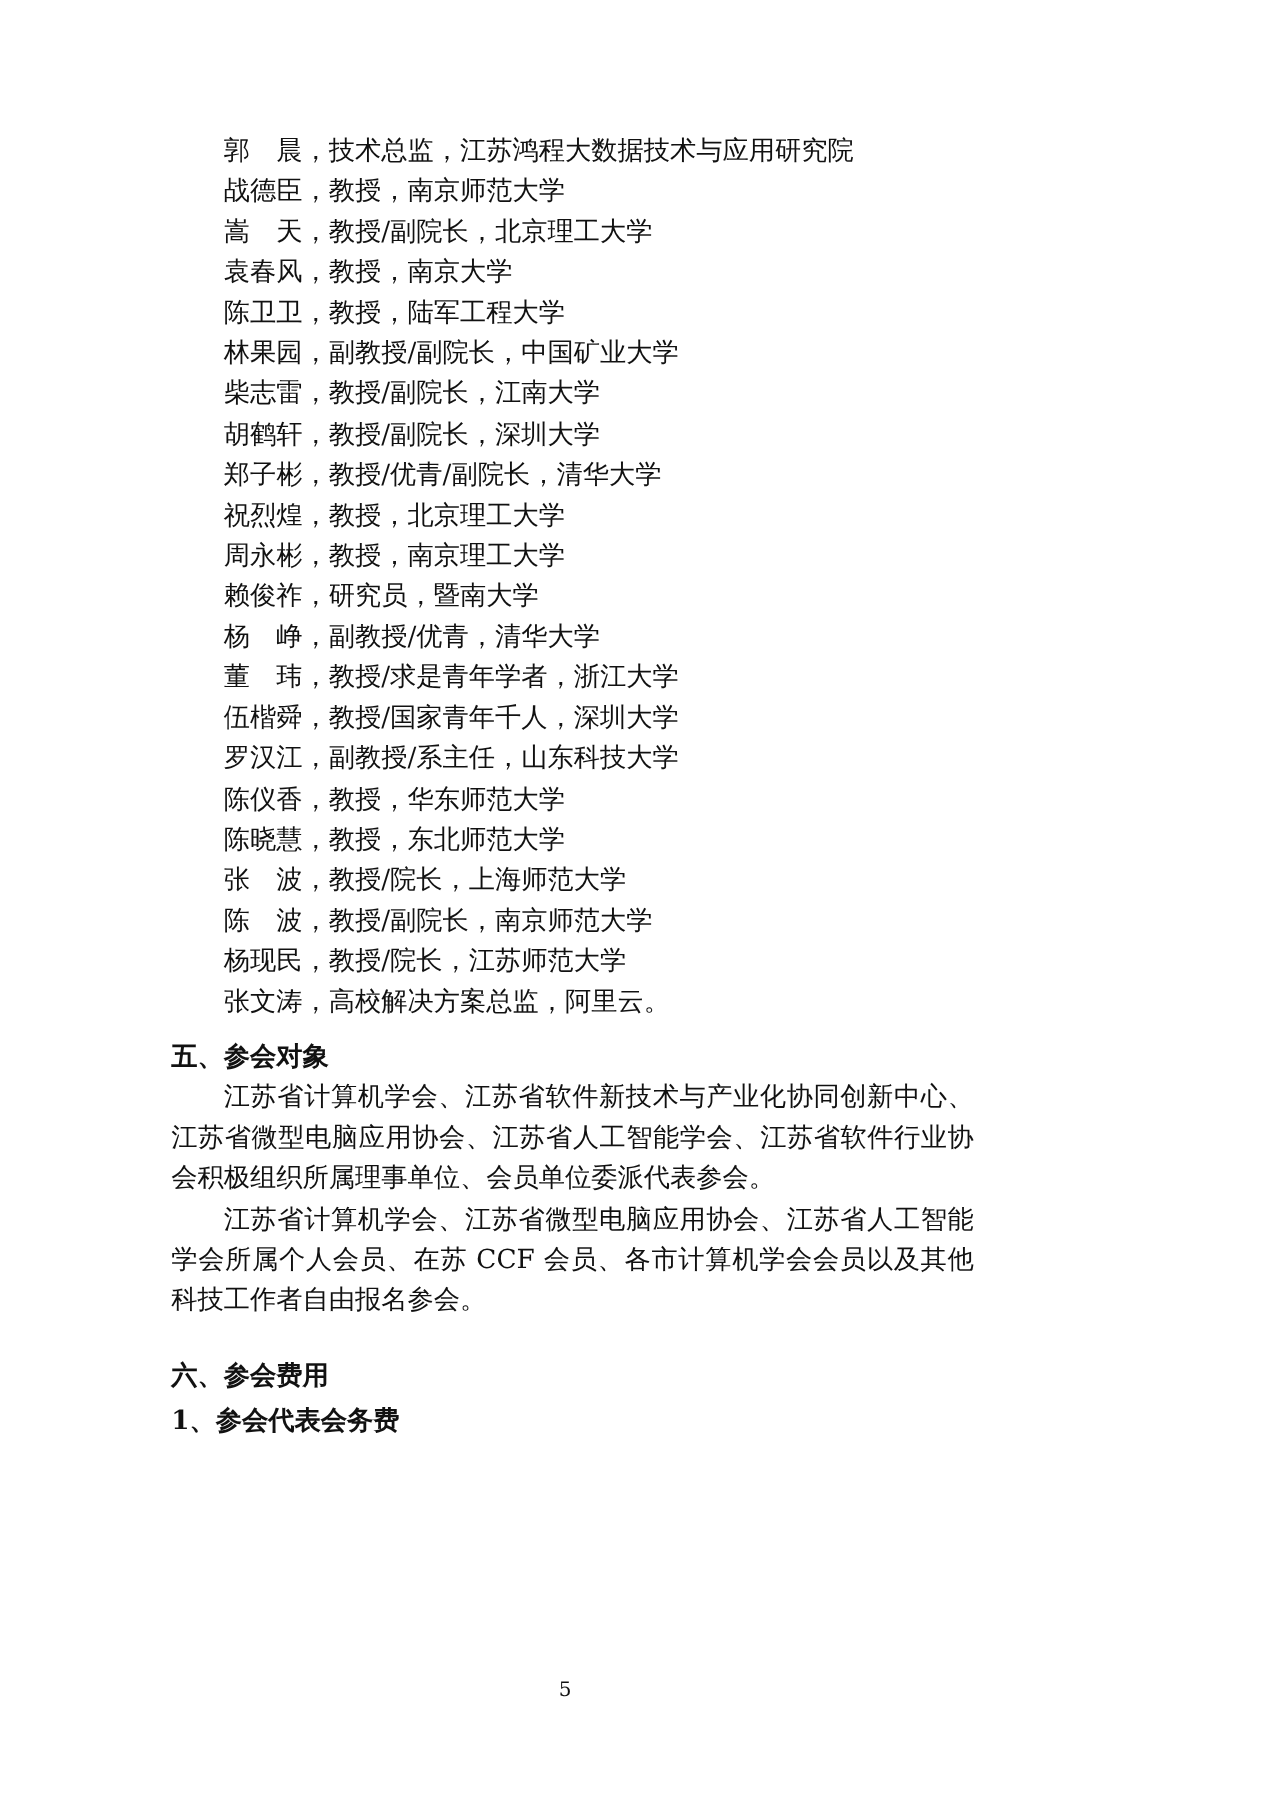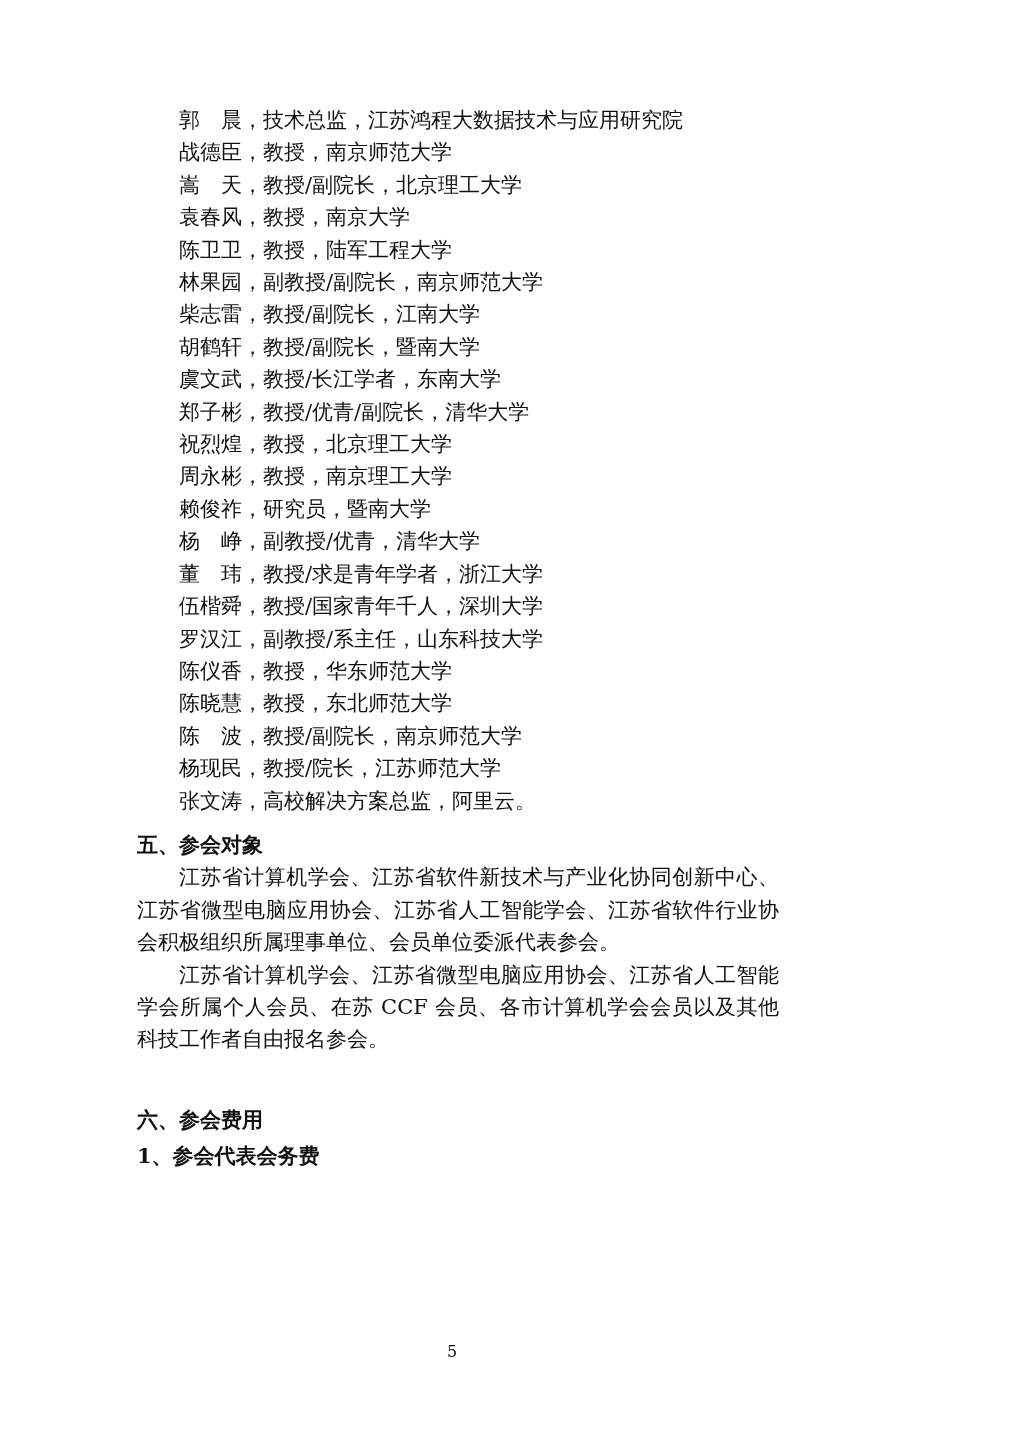--- a/index.html
+++ b/index.html
@@ -38,21 +38,21 @@
     line-height: 32.4px;
   }
   .para {
     margin: 0;
     text-align: justify;
     text-indent: 2em;
     line-height: 32.4px;
   }
   .section6-heading {
     font-weight: 700;
-    margin-top: 48px;
+    margin-top: 28px;
     line-height: 32.4px;
   }
   .sub-heading {
     font-weight: 700;
     margin-top: 4px;
     line-height: 32.4px;
   }
   .page-number {
     position: absolute;
     top: 1342px;
@@ -68,34 +68,34 @@
 
 <div class="page">
   <div class="content">
 
     <div class="member-list">
       <div class="member-line">郭　晨，技术总监，江苏鸿程大数据技术与应用研究院</div>
       <div class="member-line">战德臣，教授，南京师范大学</div>
       <div class="member-line">嵩　天，教授/副院长，北京理工大学</div>
       <div class="member-line">袁春风，教授，南京大学</div>
       <div class="member-line">陈卫卫，教授，陆军工程大学</div>
-      <div class="member-line">林果园，副教授/副院长，南京师范大学</div>
+      <div class="member-line">林果园，副教授/副院长，中国矿业大学</div>
       <div class="member-line">柴志雷，教授/副院长，江南大学</div>
-      <div class="member-line">胡鹤轩，教授/副院长，暨南大学</div>
-      <div class="member-line">虞文武，教授/长江学者，东南大学</div>
+      <div class="member-line">胡鹤轩，教授/副院长，深圳大学</div>
       <div class="member-line">郑子彬，教授/优青/副院长，清华大学</div>
       <div class="member-line">祝烈煌，教授，北京理工大学</div>
       <div class="member-line">周永彬，教授，南京理工大学</div>
       <div class="member-line">赖俊祚，研究员，暨南大学</div>
       <div class="member-line">杨　峥，副教授/优青，清华大学</div>
       <div class="member-line">董　玮，教授/求是青年学者，浙江大学</div>
       <div class="member-line">伍楷舜，教授/国家青年千人，深圳大学</div>
       <div class="member-line">罗汉江，副教授/系主任，山东科技大学</div>
       <div class="member-line">陈仪香，教授，华东师范大学</div>
       <div class="member-line">陈晓慧，教授，东北师范大学</div>
+      <div class="member-line">张　波，教授/院长，上海师范大学</div>
       <div class="member-line">陈　波，教授/副院长，南京师范大学</div>
       <div class="member-line">杨现民，教授/院长，江苏师范大学</div>
       <div class="member-line">张文涛，高校解决方案总监，阿里云。</div>
     </div>
 
     <div class="section-heading">五、参会对象</div>
 
     <p class="para">江苏省计算机学会、江苏省软件新技术与产业化协同创新中心、江苏省微型电脑应用协会、江苏省人工智能学会、江苏省软件行业协会积极组织所属理事单位、会员单位委派代表参会。</p>
     <p class="para">江苏省计算机学会、江苏省微型电脑应用协会、江苏省人工智能学会所属个人会员、在苏 CCF 会员、各市计算机学会会员以及其他科技工作者自由报名参会。</p>
 

